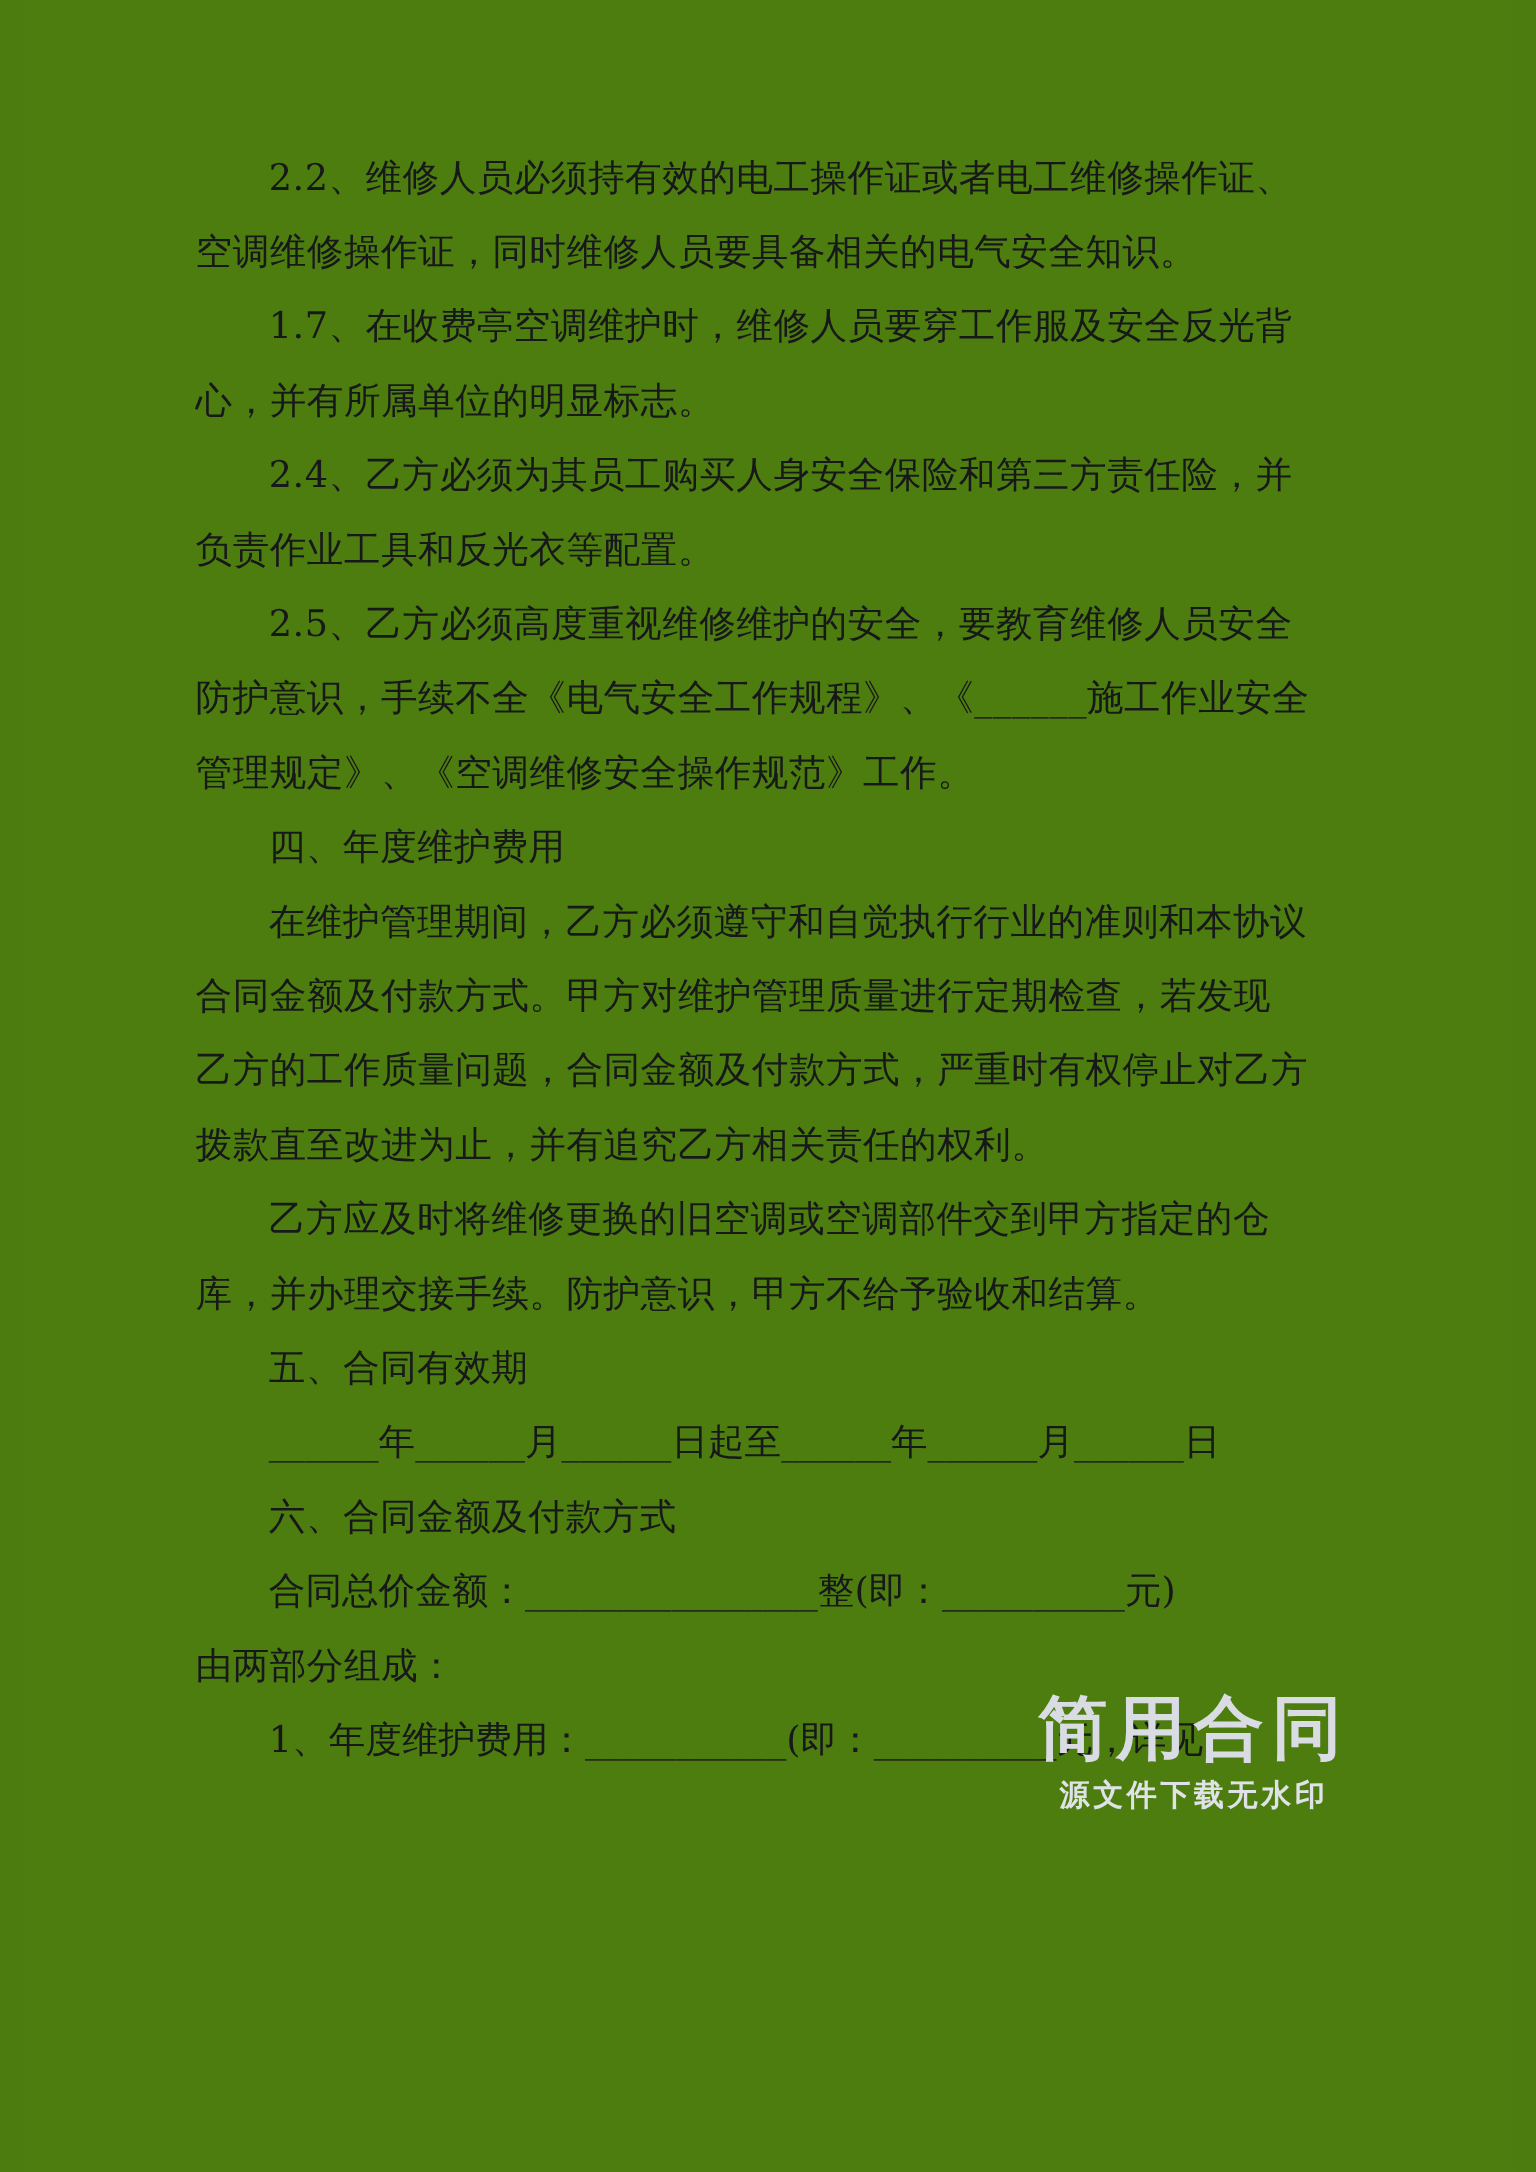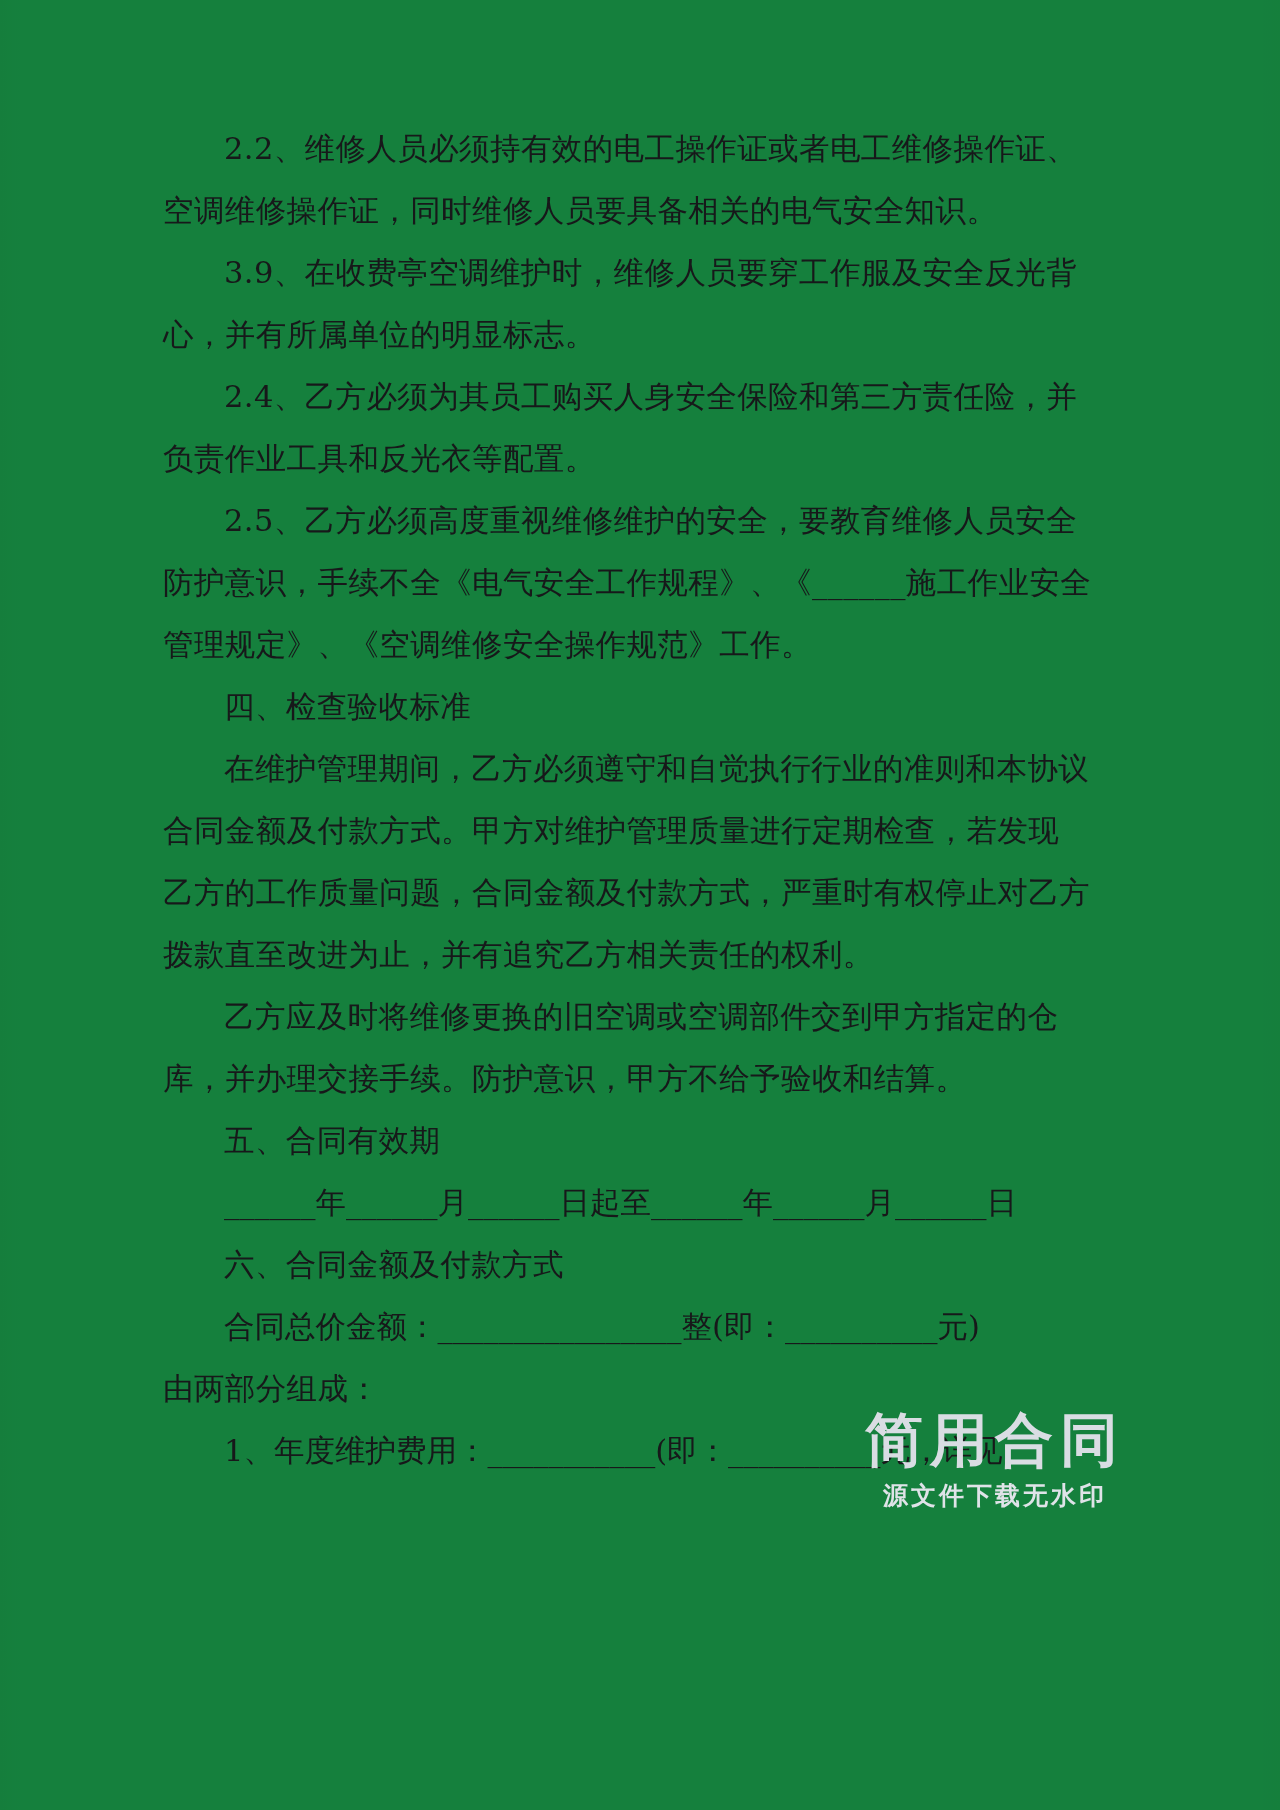--- a/index.html
+++ b/index.html
@@ -11,21 +11,21 @@
     width: 1280px;
     height: 1810px;
     position: relative;
     overflow: hidden;
     font-family: "DejaVu Sans", sans-serif;
   }
 
   .page {
     position: absolute;
     inset: 0;
-    background: #15803d;
+    background: #4d7c0f;
   }
 
   
   .page::before {
     content: "";
     position: absolute;
     inset: 0;
     background: linear-gradient(90deg, rgba(0,0,0,0.015) 0px, rgba(0,0,0,0) 26px,
                 rgba(0,0,0,0) calc(100% - 26px), rgba(0,0,0,0.012) 100%);
     pointer-events: none;
@@ -89,31 +89,31 @@
 </head>
 <body>
 
 <div class="page">
 
   <div class="content">
 
     <div class="line indent">2.2、维修人员必须持有效的电工操作证或者电工维修操作证、</div>
     <div class="line">空调维修操作证，同时维修人员要具备相关的电气安全知识。</div>
 
-    <div class="line indent">3.9、在收费亭空调维护时，维修人员要穿工作服及安全反光背</div>
+    <div class="line indent">1.7、在收费亭空调维护时，维修人员要穿工作服及安全反光背</div>
     <div class="line">心，并有所属单位的明显标志。</div>
 
     <div class="line indent">2.4、乙方必须为其员工购买人身安全保险和第三方责任险，并</div>
     <div class="line">负责作业工具和反光衣等配置。</div>
 
     <div class="line indent">2.5、乙方必须高度重视维修维护的安全，要教育维修人员安全</div>
     <div class="line">防护意识，手续不全《电气安全工作规程》、《______施工作业安全</div>
     <div class="line">管理规定》、《空调维修安全操作规范》工作。</div>
 
-    <div class="line indent">四、检查验收标准</div>
+    <div class="line indent">四、年度维护费用</div>
 
     <div class="line indent">在维护管理期间，乙方必须遵守和自觉执行行业的准则和本协议</div>
     <div class="line">合同金额及付款方式。甲方对维护管理质量进行定期检查，若发现</div>
     <div class="line">乙方的工作质量问题，合同金额及付款方式，严重时有权停止对乙方</div>
     <div class="line">拨款直至改进为止，并有追究乙方相关责任的权利。</div>
 
     <div class="line indent">乙方应及时将维修更换的旧空调或空调部件交到甲方指定的仓</div>
     <div class="line">库，并办理交接手续。防护意识，甲方不给予验收和结算。</div>
 
     <div class="line indent">五、合同有效期</div>

